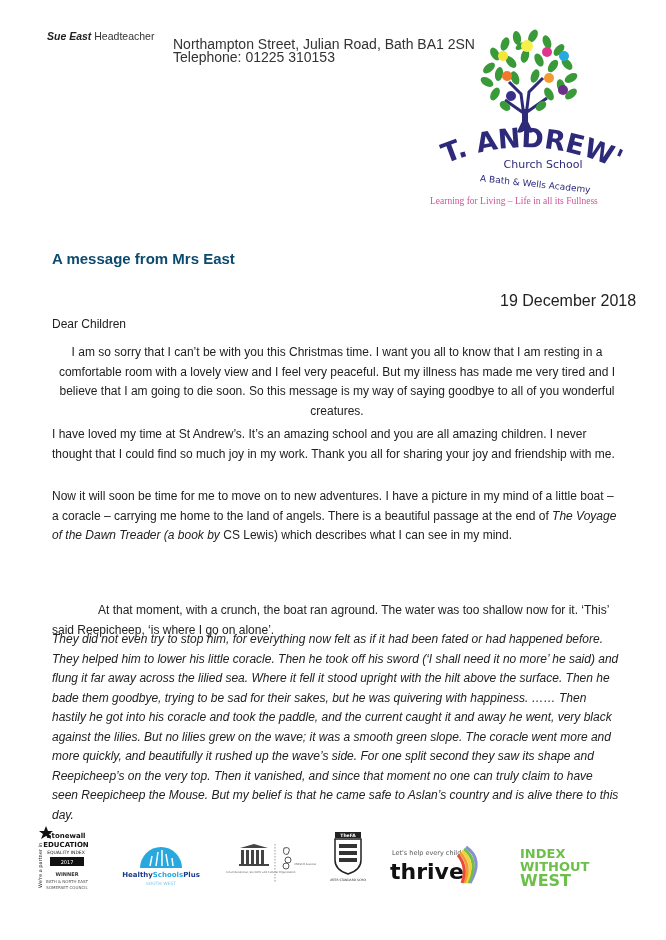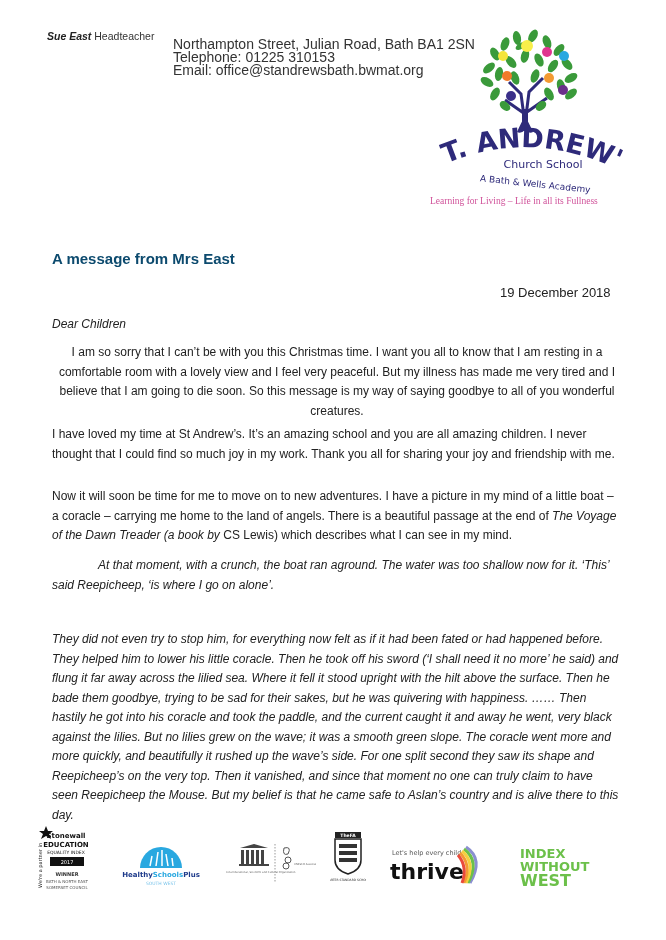--- a/index.html
+++ b/index.html
@@ -10,27 +10,27 @@
   .head-name { left: 47px; top: 30px; font-size: 10.5px; color: #333; }
   .head-name b { font-weight: bold; color: #222; font-style: italic; }
   .addr { left: 173px; top: 30px; font-size: 14px; line-height: 13px; color: #333; margin-top: 8px; }
 
   
   .logo { left: 425px; top: 14px; width: 210px; height: 200px; }
   .tagline { left: 430px; top: 196px; width: 200px; font-family: "Liberation Serif", serif; font-size: 9.5px; color: #d0529a; }
 
   
   .title { left: 52px; top: 250px; font-size: 15px; font-weight: bold; color: #0c4a6e; }
-  .date { left: 500px; top: 285px; font-size: 13px; color: #222; }
-  .salutation { left: 52px; top: 317px; font-size: 12px; color: #222; font-style: italic; }
+  .date { left: 500px; top: 292px; font-size: 16px; color: #222; }
+  .salutation { left: 52px; top: 317px; font-size: 12px; color: #222; }
   .para { left: 52px; width: 570px; font-size: 12px; line-height: 19.5px; color: #222; margin: 0; }
   .para.p1 { top: 343px; text-align: center; }
   .para.p2 { top: 425px; }
   .para.p3 { top: 487px; }
-  .quote1 { left: 52px; top: 556px; width: 570px; font-size: 12px; line-height: 19.5px; font-style: italic; color: #222; text-indent: 46px; margin:0; }
+  .quote1 { left: 52px; top: 601px; width: 570px; font-size: 12px; line-height: 19.5px; color: #222; text-indent: 46px; margin:0; }
   .quote2 { left: 52px; top: 630px; width: 570px; font-size: 12px; line-height: 19.5px; font-style: italic; color: #222; margin:0; }
   .it { font-style: italic; }
 
   
   .foot-logo { position: absolute; }
   .stonewall { left: 36px; top: 826px; width: 52px; height: 70px; }
   .healthy { left: 118px; top: 838px; width: 86px; height: 50px; }
   .unesco { left: 226px; top: 842px; width: 90px; height: 44px; }
   .fa { left: 330px; top: 832px; width: 36px; height: 60px; }
   .thrive { left: 388px; top: 845px; width: 100px; height: 46px; }
@@ -41,21 +41,20 @@
 </head>
 <body>
 
 <div class="abs head-name">
   <b>Sue East</b>
   <span>Headteacher</span>
 </div>
 <div class="abs addr">
   <div>Northampton Street, Julian Road, Bath BA1 2SN</div>
   <div>Telephone: 01225 310153</div>
-  <div>Email: office@standrewsbath.bwmat.org</div>
 </div>
 
 <svg class="abs logo" viewBox="0 0 210 200">
   <g>
 
     <path d="M100 110 L96 80 L84 68 M100 110 L104 78 L118 64 M100 100 L80 86 M102 98 L122 84" stroke="#2e2a7a" stroke-width="3" fill="none"></path>
     <path d="M92 118 Q100 100 100 105 Q100 100 108 118 Q104 120 100 116 Q96 120 92 118 Z" fill="#2e2a7a"></path>
     <rect x="97" y="95" width="6" height="22" fill="#2e2a7a"></rect>
 
     <g fill="#3a9a3a">

